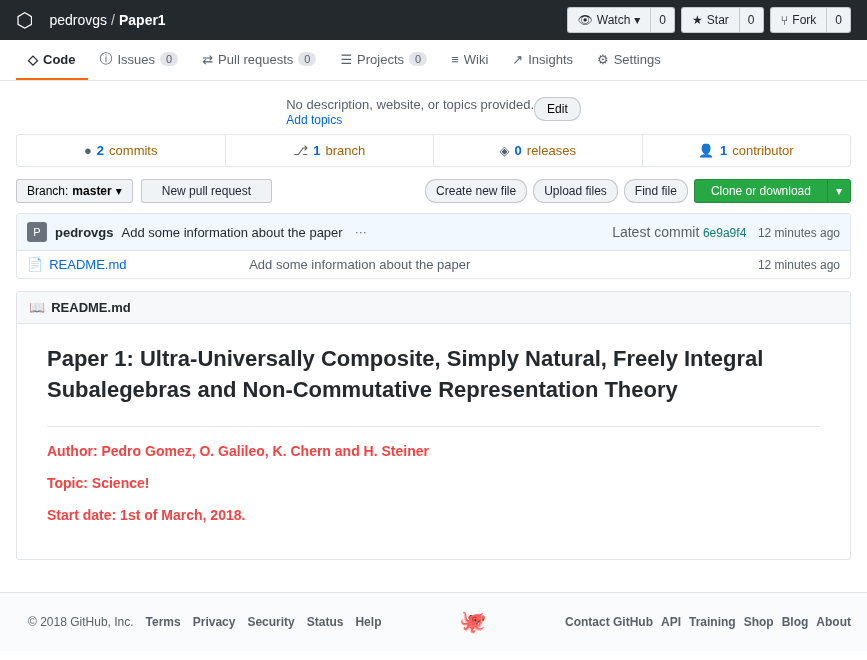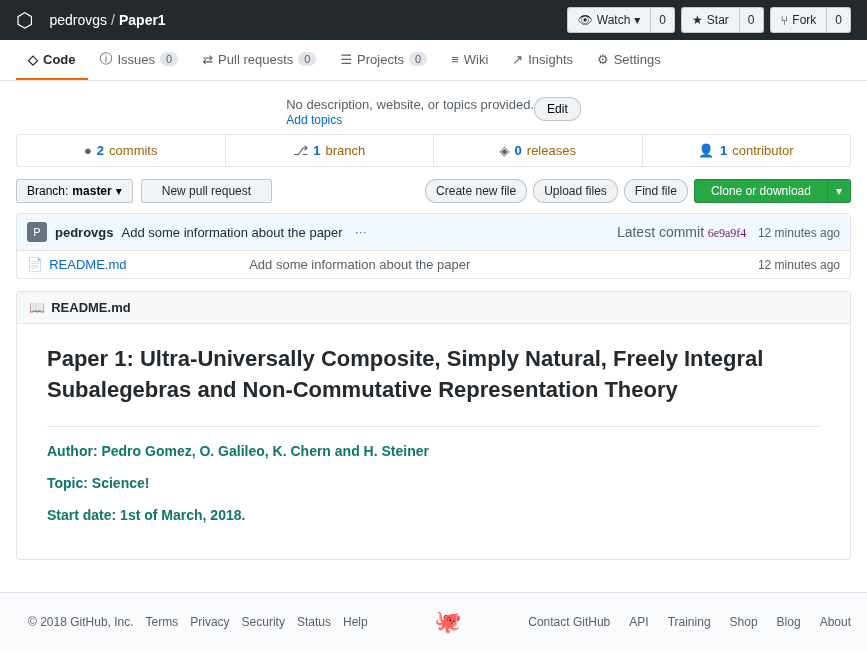--- a/index.html
+++ b/index.html
@@ -50,45 +50,45 @@
     .btn-clone-arrow { background: #28a745; border: 1px solid rgba(27,31,35,.2); border-radius: 0 3px 3px 0; padding: 4px 8px; font-size: 12px; cursor: pointer; color: #fff; }
     .clone-group { display: flex; }
 
     
     .file-table { border: 1px solid #e1e4e8; border-radius: 3px; margin-bottom: 12px; overflow: hidden; }
     .commit-row { display: flex; align-items: center; background: #f1f8ff; border-bottom: 1px solid #e1e4e8; padding: 8px 10px; gap: 8px; }
     .avatar { width: 20px; height: 20px; border-radius: 3px; background: #6a737d; display: flex; align-items: center; justify-content: center; overflow: hidden; }
     .commit-author { font-weight: 600; font-size: 13px; color: #24292e; }
     .commit-msg { font-size: 13px; color: #24292e; }
     .commit-dots { color: #586069; font-size: 12px; cursor: pointer; margin-left: 4px; }
-    .commit-hash { margin-left: auto; font-size: 12px; color: #701a75; font-family: Liberation Serif, serif; }
+    .commit-hash { margin-left: auto; font-size: 12px; color: #0f766e; }
     .commit-time { font-size: 12px; color: #586069; margin-left: 8px; }
     .commit-latest-label { font-size: 14px; color: #586069; }
     .file-row { display: flex; align-items: center; padding: 6px 10px; border-bottom: 1px solid #e1e4e8; }
     .file-row:last-child { border-bottom: none; }
     .file-icon { color: #586069; margin-right: 6px; font-size: 13px; }
     .file-name { flex: 0 0 200px; }
     .file-name a { color: #0366d6; }
     .file-commit-msg { flex: 1; color: #586069; font-size: 13px; }
     .file-time { color: #586069; font-size: 12px; text-align: right; }
 
     
     .readme-box { border: 1px solid #e1e4e8; border-radius: 3px; overflow: hidden; margin-bottom: 16px; }
     .readme-header { display: flex; align-items: center; gap: 6px; padding: 8px 12px; background: #f6f8fa; border-bottom: 1px solid #e1e4e8; font-size: 13px; font-weight: 600; }
     .readme-content { padding: 20px 30px; }
     .readme-title { font-size: 22px; font-weight: 700; margin-bottom: 20px; line-height: 1.4; color: #24292e; }
     .readme-hr { border: none; border-top: 1px solid #e1e4e8; margin: 16px 0; }
-    .readme-p { font-size: 14px; margin-bottom: 16px; color: #0f766e; }
+    .readme-p { font-size: 14px; margin-bottom: 16px; color: #ef4444; }
 
     
     .footer { border-top: 1px solid #e1e4e8; padding: 16px; display: flex; align-items: center; justify-content: space-between; font-size: 12px; color: #586069; background: #fafbfc; }
     .footer-left { display: flex; align-items: center; gap: 12px; margin-left: 12px; }
-    .footer-right { display: flex; align-items: flex-start; gap: 19px; }
+    .footer-right { display: flex; align-items: flex-start; gap: 8px; }
     .footer-octocat { font-size: 22px; color: #24292e; }
-    .footer a { color: #586069; }
+    .footer a { color: #586069; font-weight: bold; }
   </style>
 </head>
 <body>
 
 <div class="header">
   <span class="header-logo">⬡</span>
   <div class="header-repo">
     <a href="#">pedrovgs</a>
     <span class="separator">/</span>
     <a href="#" style="font-weight:700;">Paper1</a>

